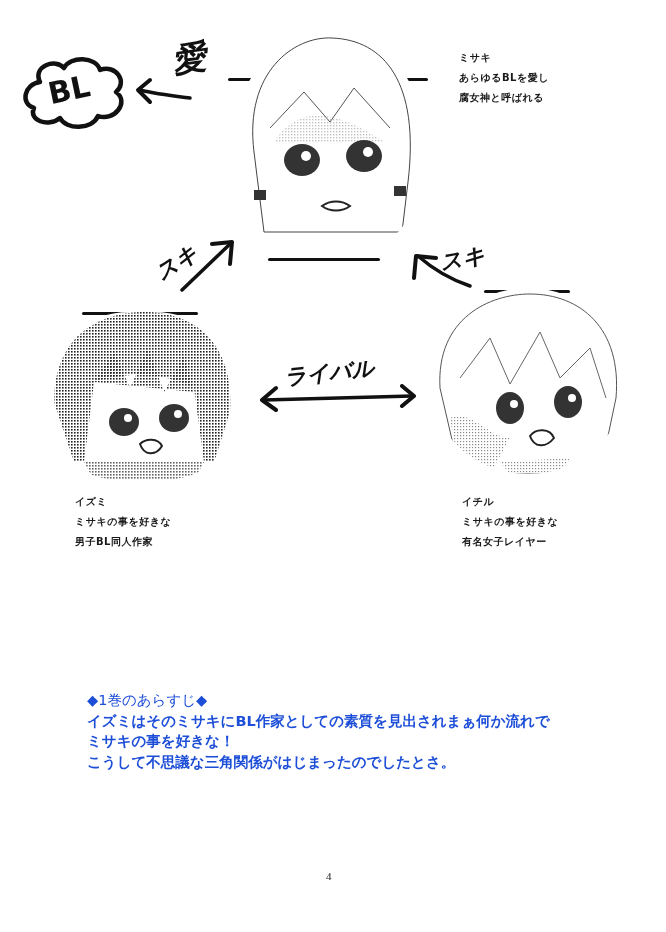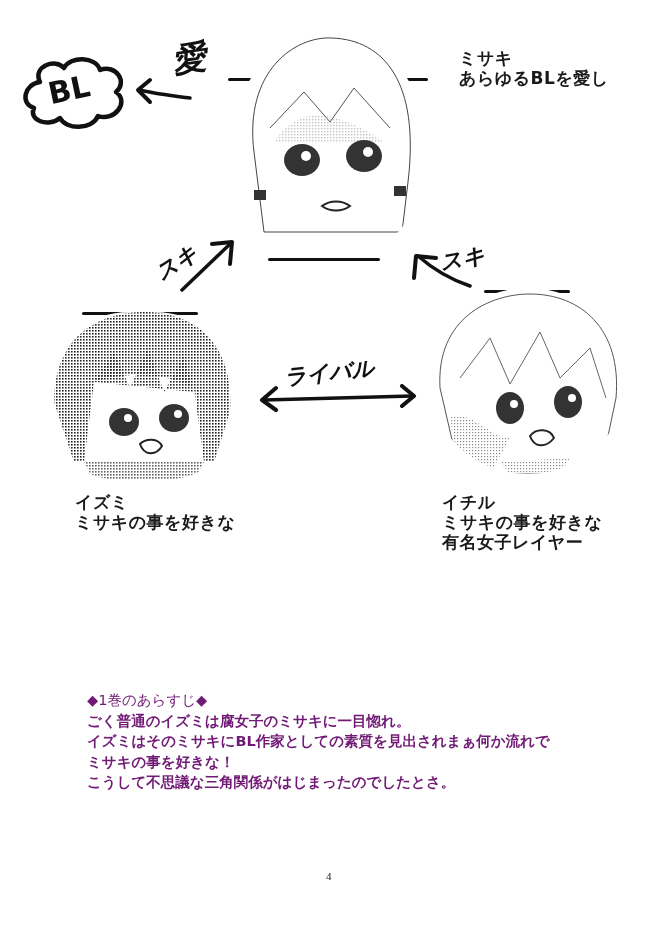--- a/index.html
+++ b/index.html
@@ -1,25 +1,25 @@
 <!DOCTYPE html>
 <html><head>
 <meta charset="utf-8">
 <style>
   html, body { margin:0; padding:0; background:#ffffff; }
   body { width:666px; height:932px; position:relative; overflow:hidden;
          font-family:"DejaVu Sans", "Liberation Sans", sans-serif; color:#111; }
   .abs { position:absolute; }
-  .caption { font-size:17px; line-height:20px; font-weight:bold; color:#1a1a1a; letter-spacing:0.5px; }
+  .caption { font-size:10px; line-height:20px; font-weight:bold; color:#1a1a1a; letter-spacing:0.5px; }
   .caption div { white-space:nowrap; }
   .portrait { position:absolute; border-radius:50%; overflow:hidden; background:#fff; }
   .portrait svg { width:100%; height:100%; display:block; }
   .bar { position:absolute; height:3px; background:#111; border-radius:2px; }
   .hand { font-family:"DejaVu Sans", sans-serif; font-weight:bold; font-style:italic; color:#111; }
-  .summary { position:absolute; left:87px; top:690px; font-size:14.5px; line-height:20.5px; font-weight:bold; color:#701a75; }
+  .summary { position:absolute; left:87px; top:690px; font-size:14.5px; line-height:20.5px; font-weight:bold; color:#1d4ed8; }
   .summary div { white-space:nowrap; }
   .page-num { position:absolute; left:326px; top:870px; font-family:"Liberation Serif", serif; font-size:11px; color:#222; }
 </style>
 </head>
 <body>
 
 <div class="abs" style="left:18px; top:52px; width:112px; height:80px;">
   <svg viewBox="0 0 112 80" width="112" height="80">
     <path d="M22 30 C14 14,38 6,46 16 C52 4,78 4,82 18 C98 12,110 30,98 40 C112 50,96 70,80 64 C74 78,48 78,42 66 C30 76,10 68,16 56 C2 52,6 32,22 30 Z" fill="#fff" stroke="#111" stroke-width="4.5" stroke-linejoin="round"></path>
   </svg>
@@ -49,20 +49,21 @@
     <path d="M88 174 C96 168,108 168,116 174 C108 180,96 180,88 174 Z" fill="#fff" stroke="#222" stroke-width="2"></path>
     <rect x="20" y="158" width="12" height="10" fill="#333"></rect>
     <rect x="160" y="154" width="12" height="10" fill="#333"></rect>
   </svg>
 </div>
 <div class="bar" style="left:268px; top:258px; width:112px;"></div>
 
 <div class="abs caption" style="left:459px; top:48px;">
   <div>ミサキ</div>
   <div>あらゆるBLを愛し</div>
+  <div>腐女神と呼ばれる</div>
 </div>
 
 <svg class="abs" style="left:176px; top:234px;" width="70" height="60" viewBox="0 0 70 60">
   <path d="M6 56 L54 10" stroke="#111" stroke-width="3.5" fill="none" stroke-linecap="round"></path>
   <path d="M36 10 L56 8 L54 30" stroke="#111" stroke-width="4" fill="none" stroke-linecap="round" stroke-linejoin="round"></path>
 </svg>
 <div class="abs hand" style="left:154px; top:248px; font-size:22px; transform:rotate(-32deg);">スキ</div>
 
 <svg class="abs" style="left:408px; top:248px;" width="70" height="40" viewBox="0 0 70 40">
   <path d="M62 38 C44 32,26 22,10 8" stroke="#111" stroke-width="3.5" fill="none" stroke-linecap="round"></path>
@@ -113,29 +114,29 @@
     <circle cx="84" cy="116" r="4" fill="#fff"></circle>
     <circle cx="142" cy="110" r="4" fill="#fff"></circle>
     <path d="M100 148 C106 140,120 140,124 150 C116 160,104 160,100 148 Z" fill="#fff" stroke="#222" stroke-width="2"></path>
     <path d="M70 174 L140 170 L130 186 L80 186 Z" fill="url(#tone3)"></path>
   </svg>
 </div>
 
 <div class="abs caption" style="left:75px; top:492px;">
   <div>イズミ</div>
   <div>ミサキの事を好きな</div>
+  <div>男子BL同人作家</div>
 </div>
 
-<div class="abs caption" style="left:442px; top:492px;">
+<div class="abs caption" style="left:462px; top:492px;">
   <div>イチル</div>
   <div>ミサキの事を好きな</div>
   <div>有名女子レイヤー</div>
 </div>
 
 <div class="summary">
   <div style="font-weight:normal;">◆1巻のあらすじ◆</div>
-  <div>ごく普通のイズミは腐女子のミサキに一目惚れ。</div>
   <div>イズミはそのミサキにBL作家としての素質を見出されまぁ何か流れで</div>
   <div>ミサキの事を好きな！</div>
   <div>こうして不思議な三角関係がはじまったのでしたとさ。</div>
 </div>
 
 <div class="page-num">4</div>
 
 </body></html>

